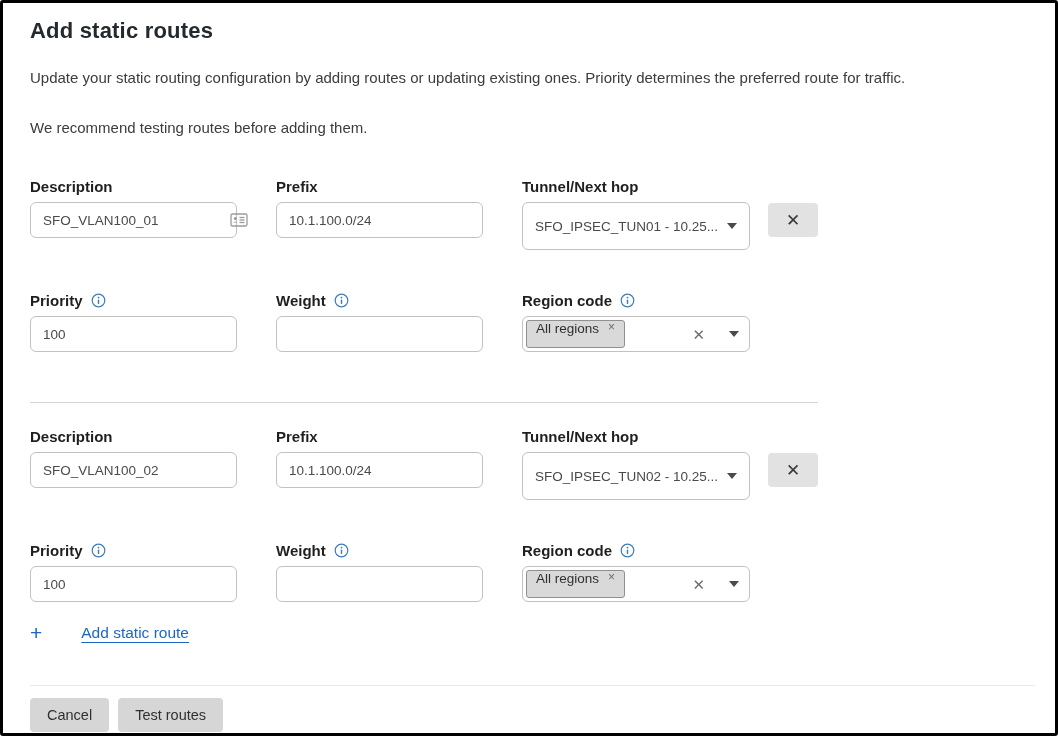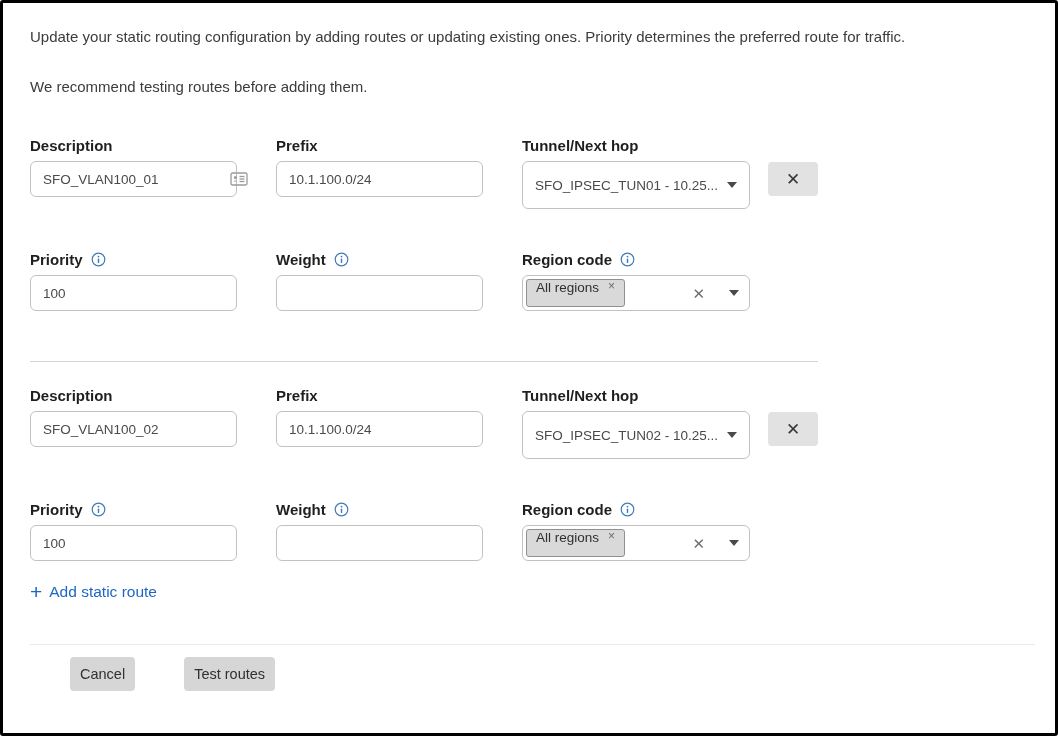--- a/index.html
+++ b/index.html
@@ -174,56 +174,58 @@
     cursor: pointer;
     text-decoration: none;
   }
   .add-route-link .plus {
     font-size: 21px;
     font-weight: 300;
     line-height: 20px;
   }
   .add-route-link .link-text {
     font-size: 15.5px;
+    text-decoration: underline;
     text-underline-offset: 4px;
+    margin-left: 32px;
   }
 
   .footer-divider {
     border: none;
     border-top: 1px solid #ebebeb;
     width: 1005px;
     margin-top: 41px;
   }
   .footer-buttons {
     margin-top: 12px;
     display: flex;
     gap: 9px;
   }
   .btn {
     height: 34px;
     border: none;
     border-radius: 4px;
-    padding: 0 10px;
+    padding: 0 17px;
     font-size: 14.5px;
     font-family: inherit;
     cursor: pointer;
     display: flex;
     align-items: center;
-    margin-left: 40px;
   }
   .btn.gray { background: #d6d6d6; color: #303030; }
   .btn.primary { background: #1570ef; color: #ffffff; }
 
   .info-icon { flex: none; display: inline-flex; }
 </style>
 </head>
 <body>
 
 <div class="dialog">
 
+  <h1 class="page-title">Add static routes</h1>
 
   <p class="intro line1">Update your static routing configuration by adding routes or updating existing ones. Priority determines the preferred route for traffic.</p>
   <p class="intro line2">We recommend testing routes before adding them.</p>
 
   <div class="route-section first">
     <div class="fields-row">
       <div class="field">
         <div class="field-label">Description</div>
         <div class="control">
           <input class="text-input with-icon" type="text" value="SFO_VLAN100_01" style="">

